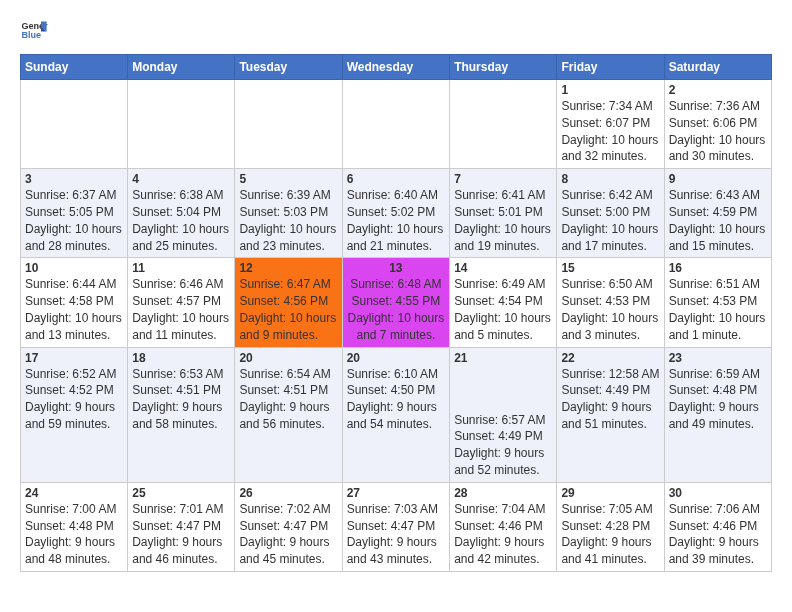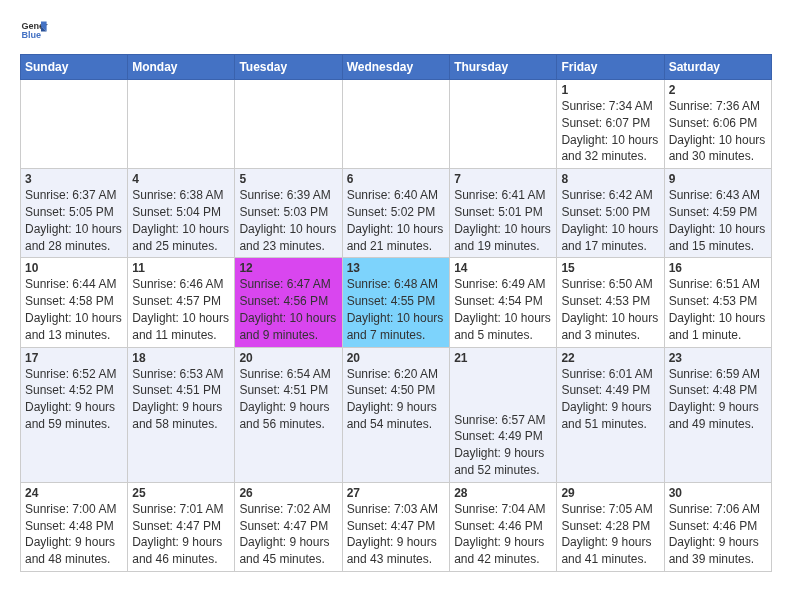--- a/index.html
+++ b/index.html
@@ -196,28 +196,28 @@
 Daylight: 10 hours
 and 13 minutes.</div>
           </td>
           <td style="background: rgb(255, 255, 255);">
             <div class="day-num">11</div>
             <div class="day-info" style="white-space: pre-line;">Sunrise: 6:46 AM
 Sunset: 4:57 PM
 Daylight: 10 hours
 and 11 minutes.</div>
           </td>
-          <td style="background: #d946ef;">
+          <td style="background: #f97316;">
             <div class="day-num">12</div>
             <div class="day-info" style="white-space: pre-line;">Sunrise: 6:47 AM
 Sunset: 4:56 PM
 Daylight: 10 hours
 and 9 minutes.</div>
           </td>
-          <td style="background: #7dd3fc;">
+          <td style="background: #d946ef; text-align: center;">
             <div class="day-num">13</div>
             <div class="day-info" style="white-space: pre-line;">Sunrise: 6:48 AM
 Sunset: 4:55 PM
 Daylight: 10 hours
 and 7 minutes.</div>
           </td>
           <td style="background: rgb(255, 255, 255);">
             <div class="day-num">14</div>
             <div class="day-info" style="white-space: pre-line;">Sunrise: 6:49 AM
 Sunset: 4:54 PM
@@ -256,35 +256,35 @@
           </td>
           <td style="background: rgb(238, 241, 250);">
             <div class="day-num">20</div>
             <div class="day-info" style="white-space: pre-line;">Sunrise: 6:54 AM
 Sunset: 4:51 PM
 Daylight: 9 hours
 and 56 minutes.</div>
           </td>
           <td style="background: rgb(238, 241, 250);">
             <div class="day-num">20</div>
-            <div class="day-info" style="white-space: pre-line;">Sunrise: 6:20 AM
+            <div class="day-info" style="white-space: pre-line;">Sunrise: 6:10 AM
 Sunset: 4:50 PM
 Daylight: 9 hours
 and 54 minutes.</div>
           </td>
           <td style="background: rgb(238, 241, 250);">
             <div class="day-num">21</div>
             <div class="day-info" style="white-space: pre-line; margin-top: 47px;">Sunrise: 6:57 AM
 Sunset: 4:49 PM
 Daylight: 9 hours
 and 52 minutes.</div>
           </td>
           <td style="background: rgb(238, 241, 250);">
             <div class="day-num">22</div>
-            <div class="day-info" style="white-space: pre-line;">Sunrise: 6:01 AM
+            <div class="day-info" style="white-space: pre-line;">Sunrise: 12:58 AM
 Sunset: 4:49 PM
 Daylight: 9 hours
 and 51 minutes.</div>
           </td>
           <td style="background: rgb(238, 241, 250);">
             <div class="day-num">23</div>
             <div class="day-info" style="white-space: pre-line;">Sunrise: 6:59 AM
 Sunset: 4:48 PM
 Daylight: 9 hours
 and 49 minutes.</div>

